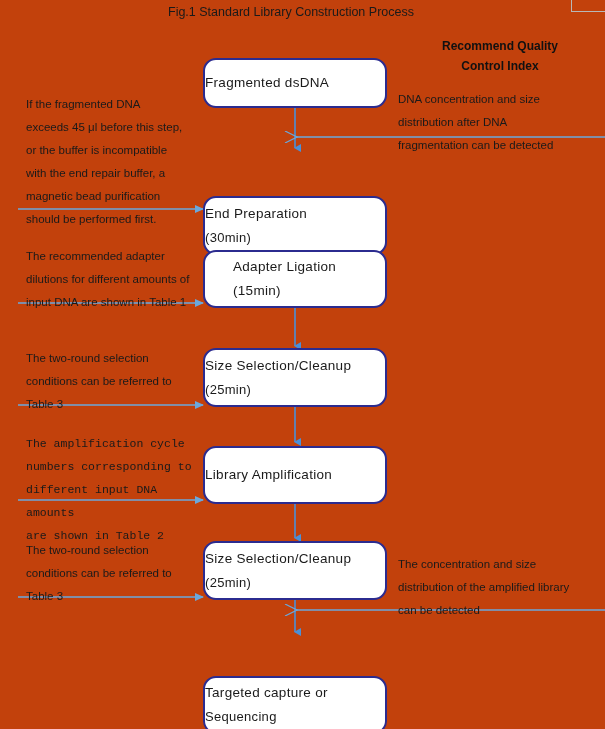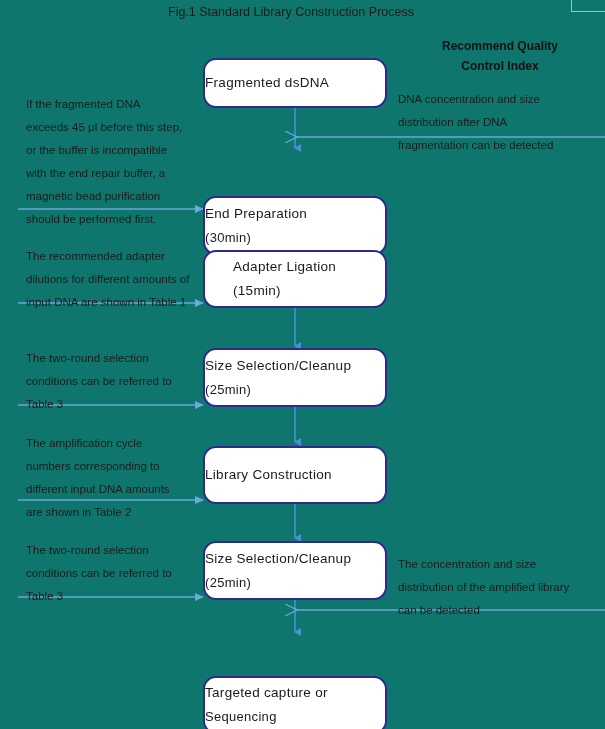--- a/index.html
+++ b/index.html
@@ -4,21 +4,21 @@
 <style>
   html, body {
     margin: 0;
     padding: 0;
     background: #ffffff;
   }
   #canvas {
     position: relative;
     width: 605px;
     height: 729px;
-    background: #0f766e;
+    background: #c2410c;
     font-family: "Liberation Sans", sans-serif;
     overflow: hidden;
   }
   #svg-layer {
     position: absolute;
     left: 0; top: 0;
     width: 605px;
     height: 729px;
     pointer-events: none;
   }
@@ -150,21 +150,21 @@
   <div class="flow-box" style="left:203px; top:250px; width:184px; height:58px;padding-left:28px;">
     <div>Adapter Ligation (15min)</div>
   </div>
 
   <div class="flow-box" style="left:203px; top:348px; width:184px; height:59px;">
     <div>Size Selection/Cleanup</div>
     <div class="l2">(25min)</div>
   </div>
 
   <div class="flow-box" style="left:203px; top:446px; width:184px; height:58px;">
-    <div>Library Construction</div>
+    <div>Library Amplification</div>
   </div>
 
   <div class="flow-box" style="left:203px; top:541px; width:184px; height:59px;">
     <div>Size Selection/Cleanup</div>
     <div class="l2">(25min)</div>
   </div>
 
   <div class="flow-box" style="left:203px; top:668px; width:184px; height:58px;margin-top:8px;">
     <div>Targeted capture or</div>
     <div class="l2">Sequencing</div>
@@ -181,21 +181,21 @@
   </div>
 
   <div class="note" style="left:26px; top:245px; width:185px;">The recommended adapter
 dilutions for different amounts of
 input DNA are shown in Table 1</div>
 
   <div class="note" style="left:26px; top:347px; width:185px;">The two-round selection
 conditions can be referred to
 Table 3</div>
 
-  <div class="note" style="left:26px; top:432px; width:185px;">The amplification cycle
+  <div class="note" style="left:26px; top:432px; width:185px;font-family:Liberation Mono, monospace;">The amplification cycle
 numbers corresponding to
 different input DNA amounts
 are shown in Table 2</div>
 
   <div class="note" style="left:26px; top:539px; width:185px;">The two-round selection
 conditions can be referred to
 Table 3</div>
 
   <div class="note-right" style="left:398px; top:88px; width:200px;">DNA concentration and size
 distribution after DNA

